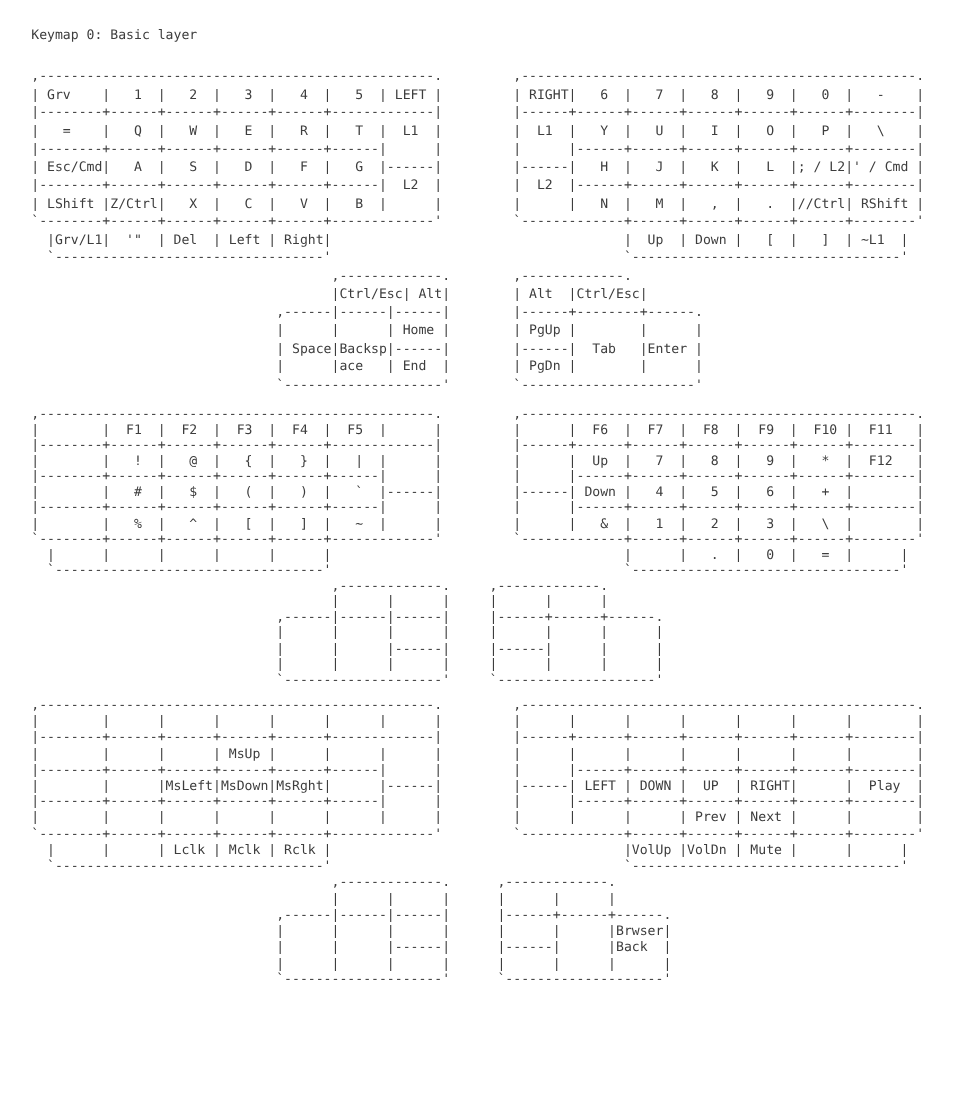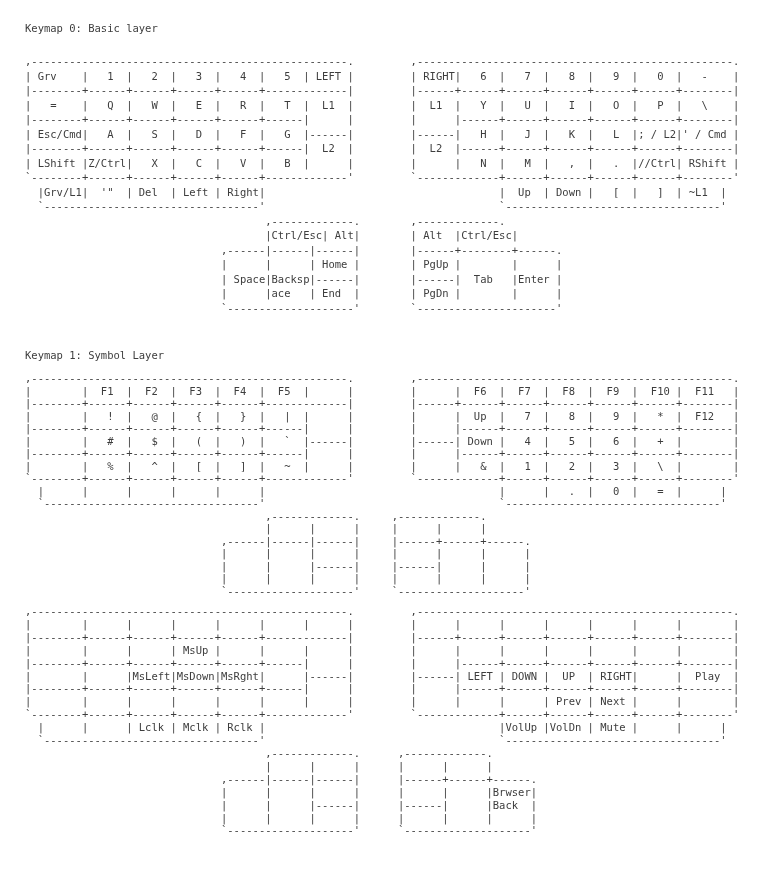--- a/index.html
+++ b/index.html
@@ -53,21 +53,20 @@
                                       ,-------------.        ,-------------.
                                       |Ctrl/Esc| Alt|        | Alt  |Ctrl/Esc|
                                ,------|------|------|        |------+--------+------.
                                |      |      | Home |        | PgUp |        |      |
                                | Space|Backsp|------|        |------|  Tab   |Enter |
                                |      |ace   | End  |        | PgDn |        |      |
                                `--------------------'        `----------------------'</pre>
   </section>
 
   <section>
-    <div class="keymap-title title-1">Keymap 1: Symbol Layer</div>
     <pre class="keymap-art art-1">,--------------------------------------------------.         ,--------------------------------------------------.
 |        |  F1  |  F2  |  F3  |  F4  |  F5  |      |         |      |  F6  |  F7  |  F8  |  F9  |  F10 |  F11   |
 |--------+------+------+------+------+-------------|         |------+------+------+------+------+------+--------|
 |        |   !  |   @  |   {  |   }  |   |  |      |         |      |  Up  |   7  |   8  |   9  |   *  |  F12   |
 |--------+------+------+------+------+------|      |         |      |------+------+------+------+------+--------|
 |        |   #  |   $  |   (  |   )  |   `  |------|         |------| Down |   4  |   5  |   6  |   +  |        |
 |--------+------+------+------+------+------|      |         |      |------+------+------+------+------+--------|
 |        |   %  |   ^  |   [  |   ]  |   ~  |      |         |      |   &amp;  |   1  |   2  |   3  |   \  |        |
 `--------+------+------+------+------+-------------'         `-------------+------+------+------+------+--------'
   |      |      |      |      |      |                                     |      |   .  |   0  |   =  |      |

